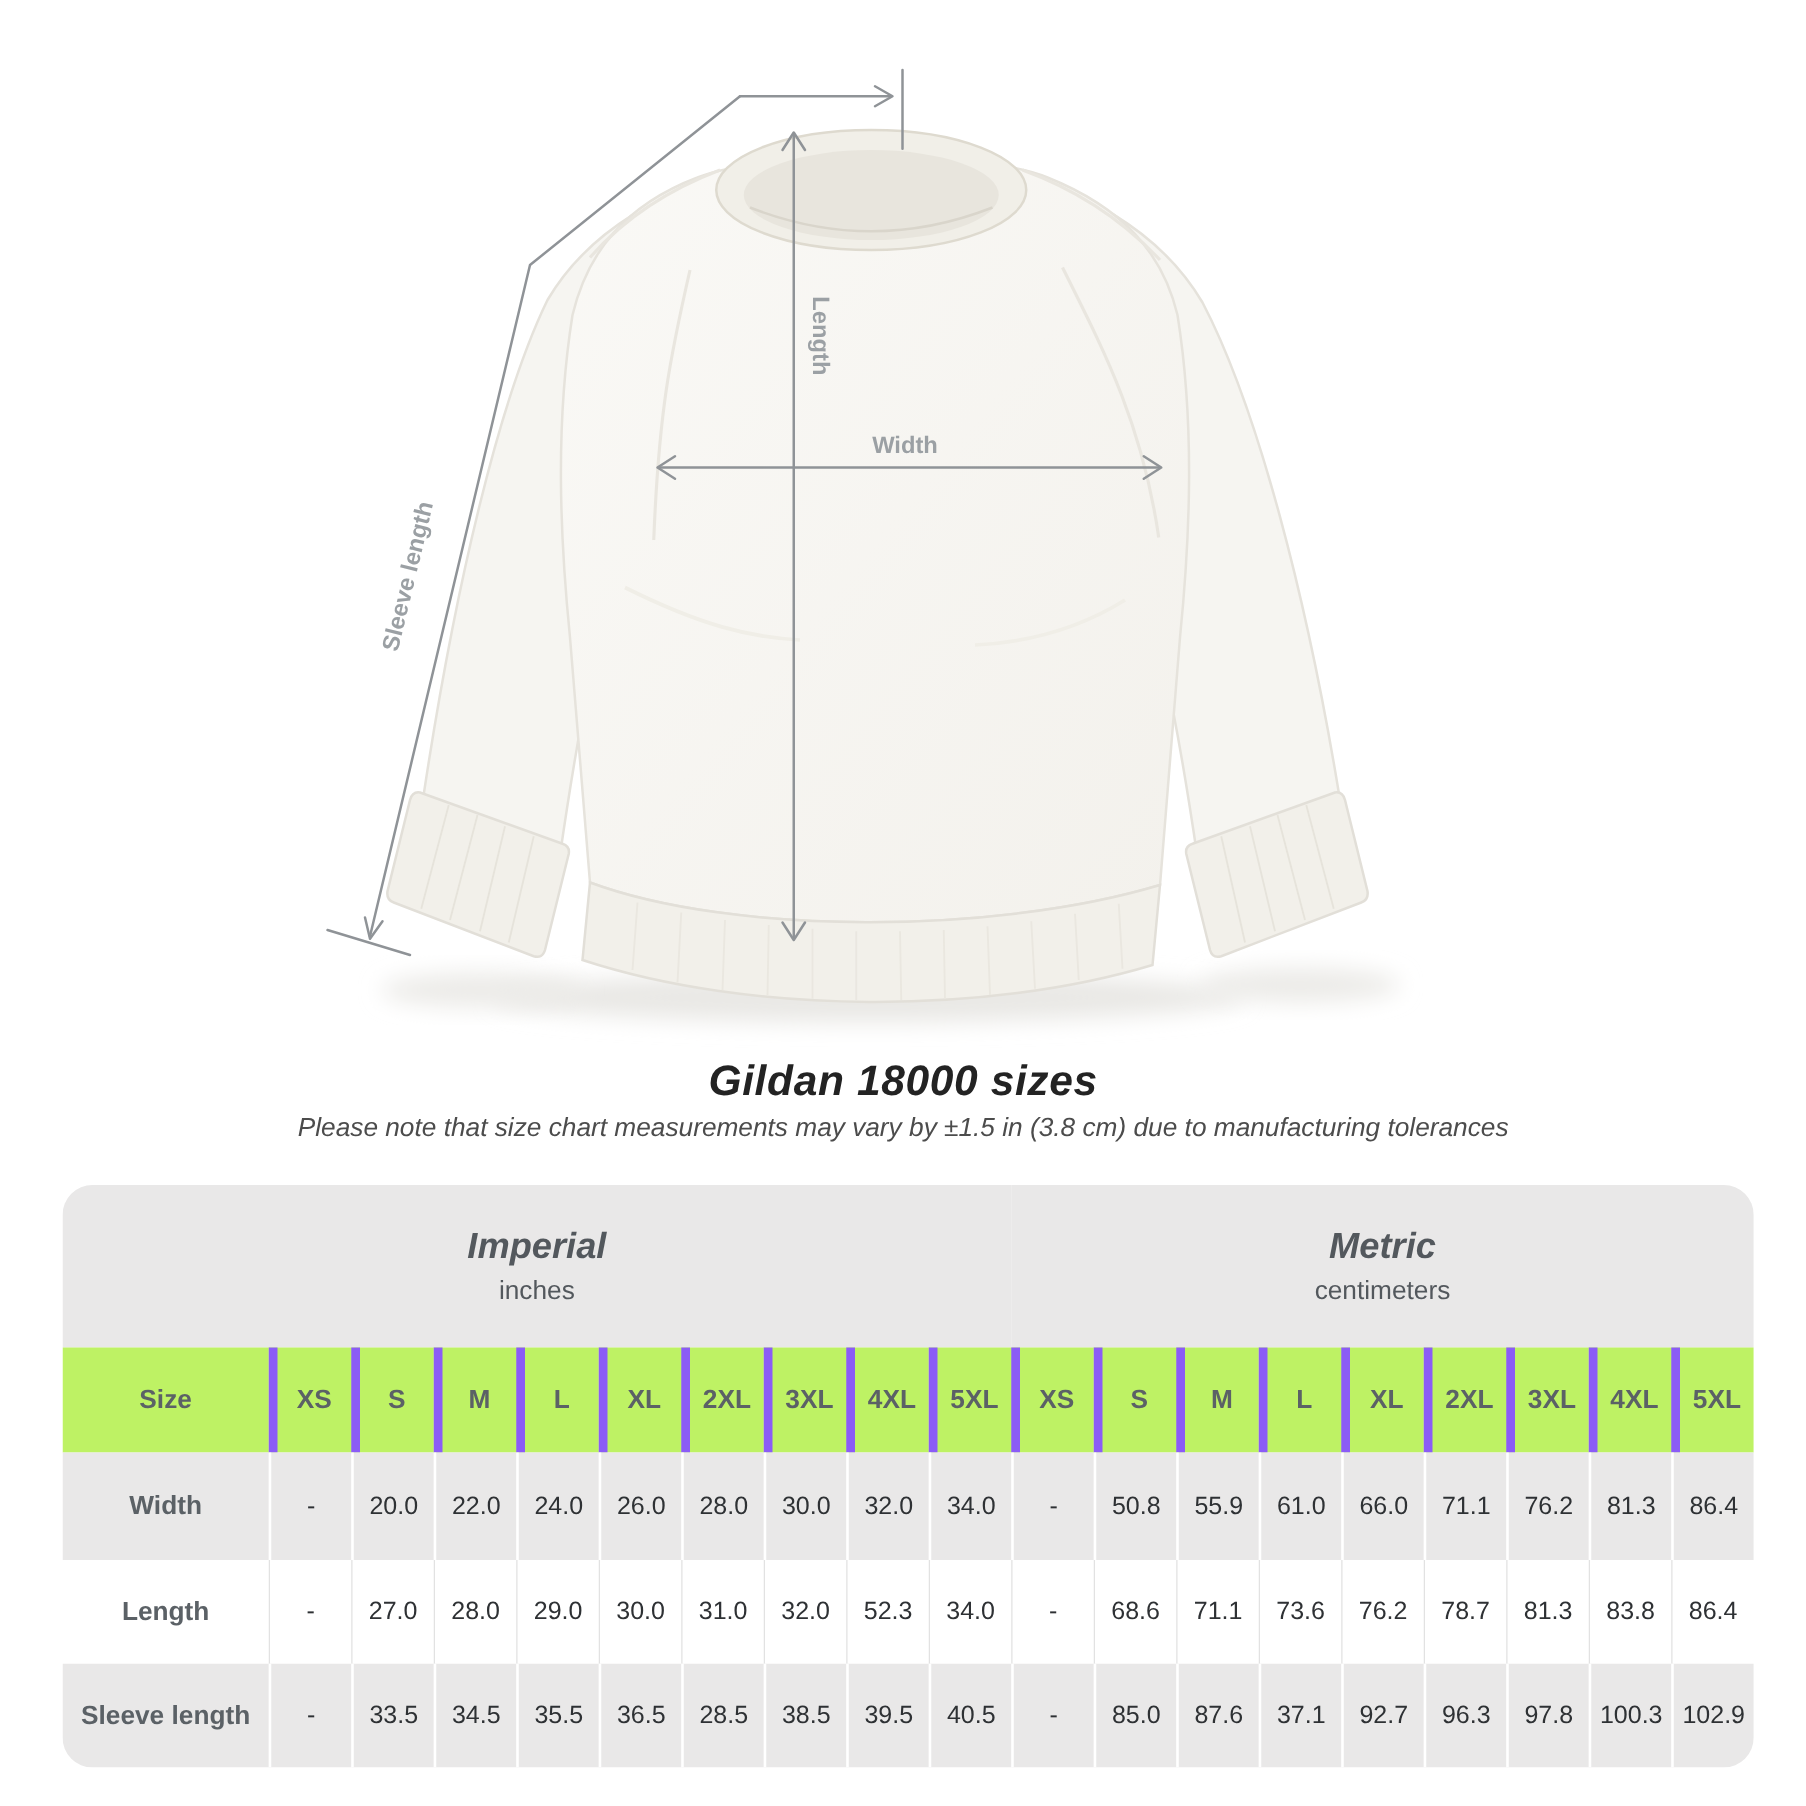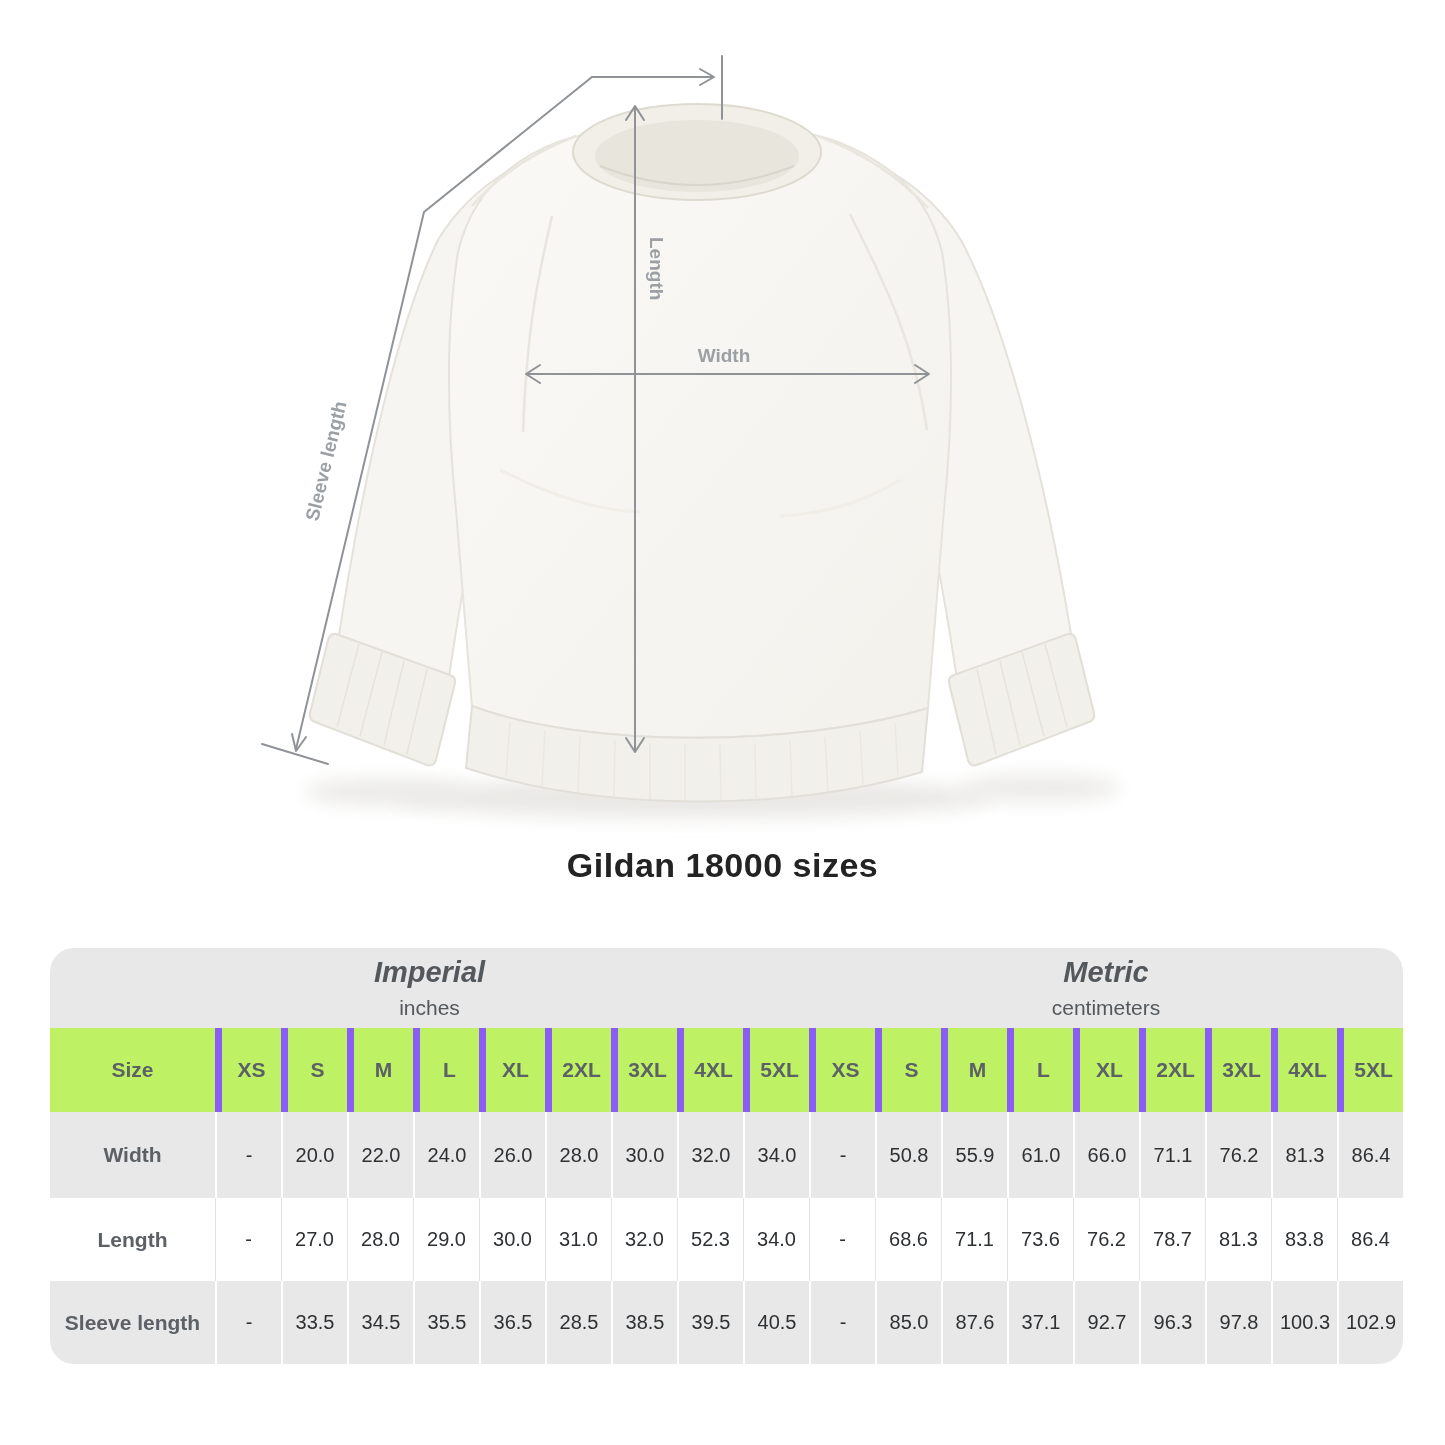--- a/index.html
+++ b/index.html
@@ -1,27 +1,27 @@
 <!DOCTYPE html>
 <html><head>
 <meta charset="utf-8">
 <style>
   html,body{margin:0;padding:0;background:#fff;}
   .page{position:relative;width:1445px;height:1445px;background:#ffffff;overflow:hidden;
         font-family:"Liberation Sans",sans-serif;}
   svg{position:absolute;top:0;left:0;display:block;}
   .page-title{position:absolute;top:846px;left:0;width:100%;margin:0;text-align:center;
-        font-size:34px;font-weight:bold;color:#232323;letter-spacing:.5px;}
+        font-size:34px;font-weight:bold;color:#232323;letter-spacing:.5px;font-style:italic;}
   .subtitle{position:absolute;top:891px;left:0;width:100%;margin:0;text-align:center;
         font-style:italic;font-size:21px;color:#4c4c4c;}
   .table-wrap{position:absolute;left:50px;top:948px;width:1353px;border-radius:24px;overflow:hidden;}
   table{width:100%;border-collapse:separate;border-spacing:0;table-layout:fixed;}
   col.c-label{width:165px;}
   th,td{padding:0;margin:0;text-align:center;vertical-align:middle;font-weight:normal;}
-  tr.band th{background:#e9e8e8;height:80px;vertical-align:middle;}
+  tr.band th{background:#e9e8e8;height:130px;vertical-align:middle;}
   .g-label{font-size:29px;font-weight:bold;font-style:italic;color:#53585d;}
   .g-sub{font-size:21px;color:#53585d;margin-top:7px;}
   tr.sizes th{height:84px;background:#bef264;font-weight:bold;font-size:21px;color:#5b6166;}
   tr.sizes th + th{border-left:7px solid #8b5cf6;}
   tr.r th{font-weight:bold;font-size:21px;color:#5b6166;}
   tr.r td{font-size:20px;color:#2e3134;}
   tr.gray > *{background:#e9e8e8;}
   tr.gray > *:not(:first-child){border-left:2px solid #ffffff;}
   tr.white > *{background:#ffffff;}
   tr.white > *:not(:first-child){border-left:1px solid #e2e2e2;}
@@ -134,20 +134,21 @@
         <path d="M262 744 L328 764"></path>
       </g>
     </g>
 
     <text class="mlabel" transform="translate(650 237) rotate(90)">Length</text>
     <text class="mlabel" x="724" y="362" text-anchor="middle">Width</text>
     <text class="mlabel" transform="translate(318 522) rotate(-76.5)">Sleeve length</text>
   </svg>
 
   <h1 class="page-title">Gildan 18000 sizes</h1>
+  <p class="subtitle">Please note that size chart measurements may vary by ±1.5 in (3.8 cm) due to manufacturing tolerances</p>
 
   <div class="table-wrap">
     <table>
       <colgroup>
         <col class="c-label">
         <col>
           <col>
           <col>
           <col>
           <col>

